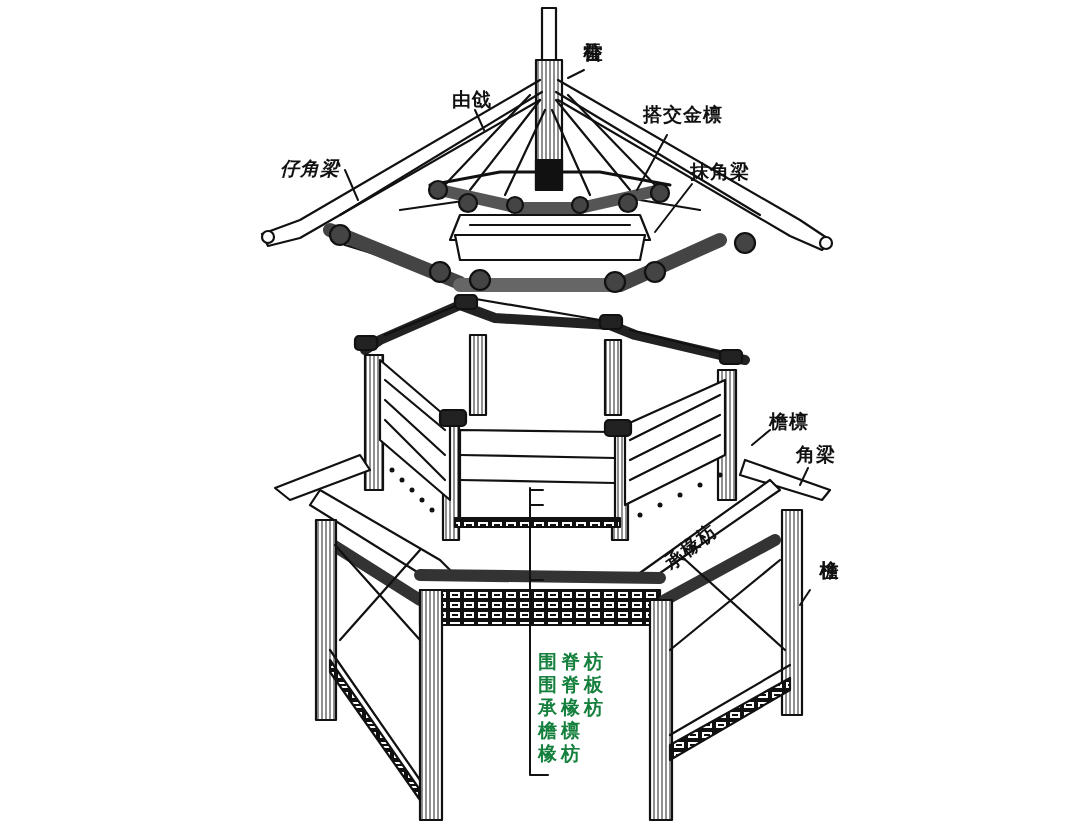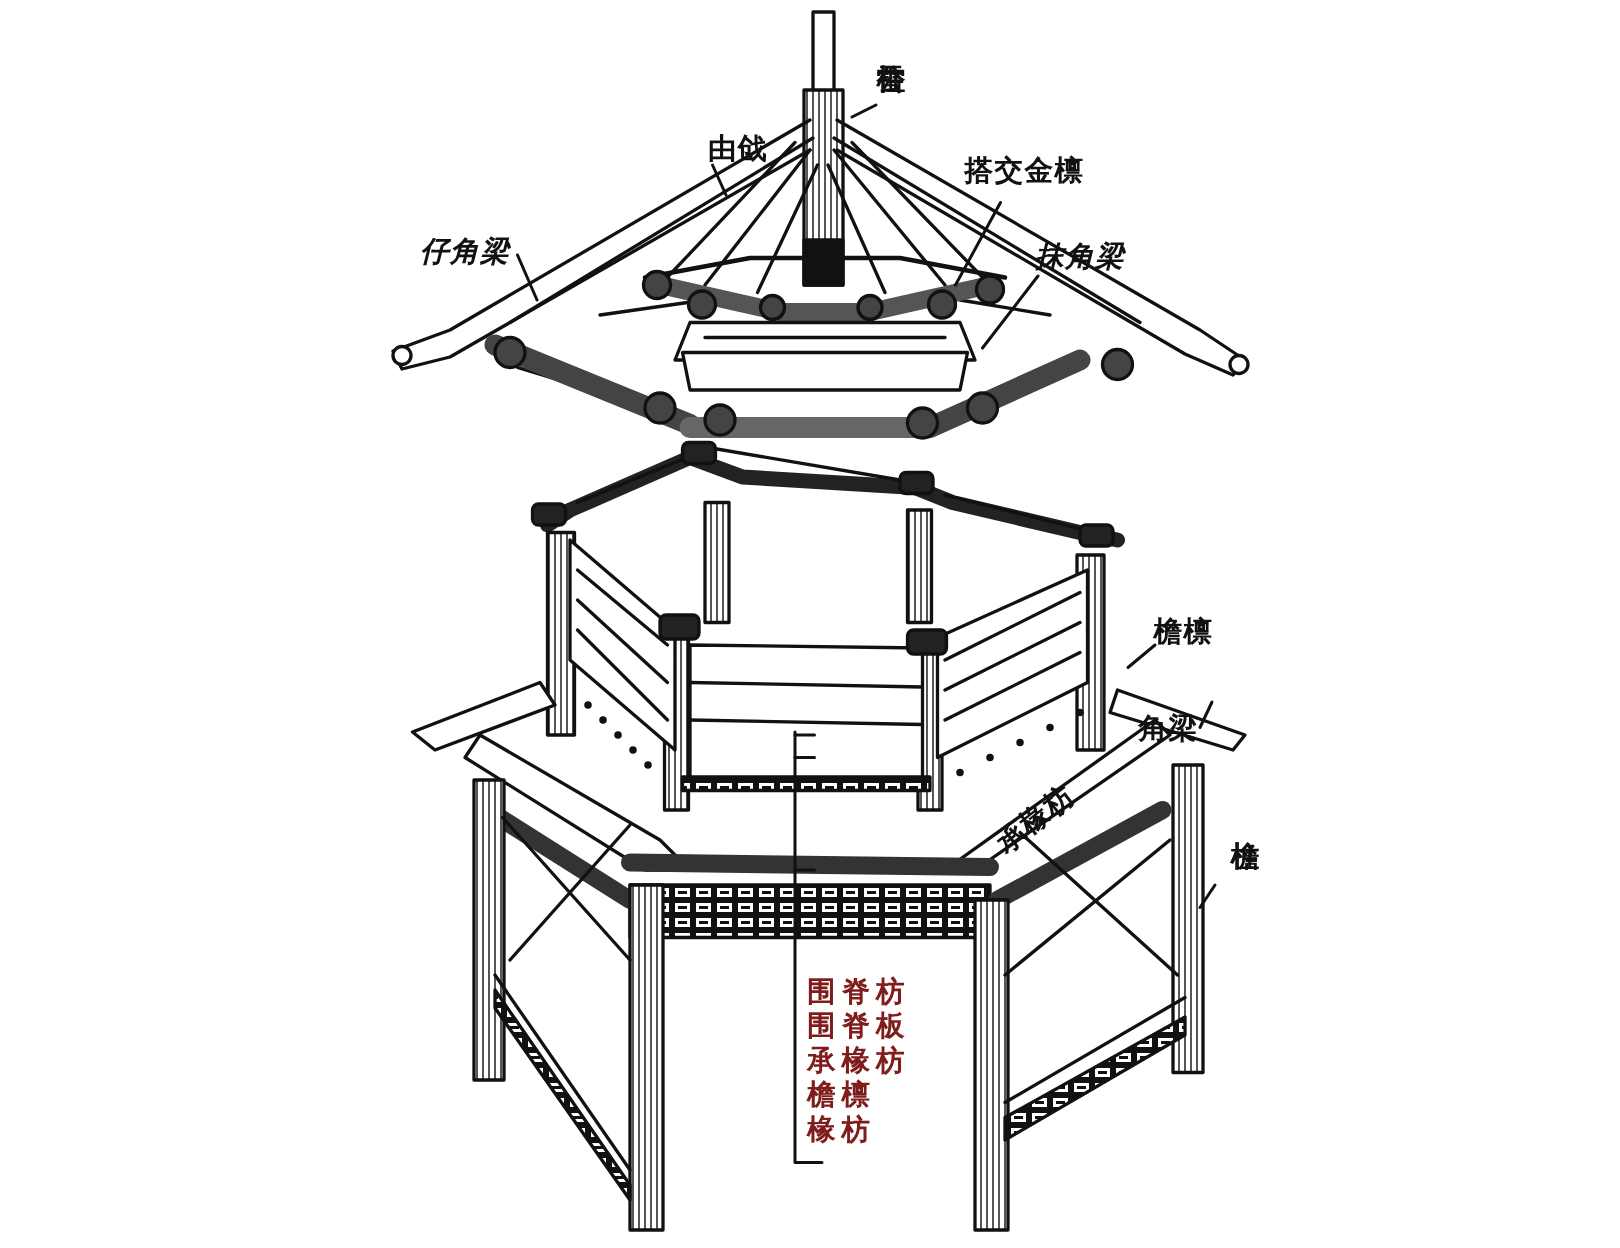--- a/index.html
+++ b/index.html
@@ -3,21 +3,21 @@
 <meta charset="utf-8">
 <style>
   html, body { margin:0; padding:0; background:#ffffff; }
   body { width:1080px; height:832px; position:relative; overflow:hidden;
          font-family:"DejaVu Sans","Liberation Sans",sans-serif; }
   #drawing { position:absolute; left:0; top:0; width:1080px; height:832px; }
   .label { position:absolute; color:#111; font-weight:bold; font-size:19px;
            line-height:22px; letter-spacing:1px; white-space:nowrap; }
   .label.vertical { writing-mode:vertical-rl; letter-spacing:0; line-height:20px; }
   .stack { position:absolute; left:538px; top:650px; font-weight:bold; font-size:19px;
-           color:#7f1d1d; line-height:23px; letter-spacing:4px; }
+           color:#15803d; line-height:23px; letter-spacing:4px; }
   .stack div { white-space:nowrap; }
   .rot { transform:rotate(-38deg); transform-origin:left top; }
 </style>
 </head>
 <body>
 
 <svg id="drawing" viewBox="0 0 1080 832" xmlns="http://www.w3.org/2000/svg">
   <defs>
     <pattern id="hatch" width="4" height="4" patternUnits="userSpaceOnUse">
       <rect width="4" height="4" fill="#fff"></rect>
@@ -152,26 +152,26 @@
       <path d="M530 490 L543 490 M530 505 L543 505 M530 520 L543 520 M530 580 L543 580 M530 600 L543 600" stroke-width="2"></path>
 
       <path d="M770 430 L752 445" stroke-width="2"></path>
       <path d="M808 468 L800 485" stroke-width="2"></path>
       <path d="M810 590 L800 605" stroke-width="2"></path>
     </g>
   </g>
 </svg>
 
 <div class="label vertical" style="left:584px; top:28px;">雷公柱</div>
-<div class="label" style="left:472px; top:88px;">由戗</div>
+<div class="label" style="left:452px; top:88px;">由戗</div>
 <div class="label" style="left:280px; top:157px;font-style:italic;">仔角梁</div>
 <div class="label" style="left:643px; top:103px;">搭交金檩</div>
-<div class="label" style="left:690px; top:160px;font-style:italic;">抹角梁</div>
+<div class="label" style="left:690px; top:160px;">抹角梁</div>
 <div class="label" style="left:769px; top:410px;">檐檩</div>
-<div class="label" style="left:759px; top:443px;margin-top:32px;">角梁</div>
+<div class="label" style="left:796px; top:443px;">角梁</div>
 <div class="label rot" style="left:660px; top:556px;">承椽枋</div>
 <div class="label vertical" style="left:820px; top:546px;">檐柱</div>
 
 <div class="stack">
   <div>围脊枋</div>
   <div>围脊板</div>
   <div>承椽枋</div>
   <div>檐檩</div>
   <div>椽枋</div>
 </div>

